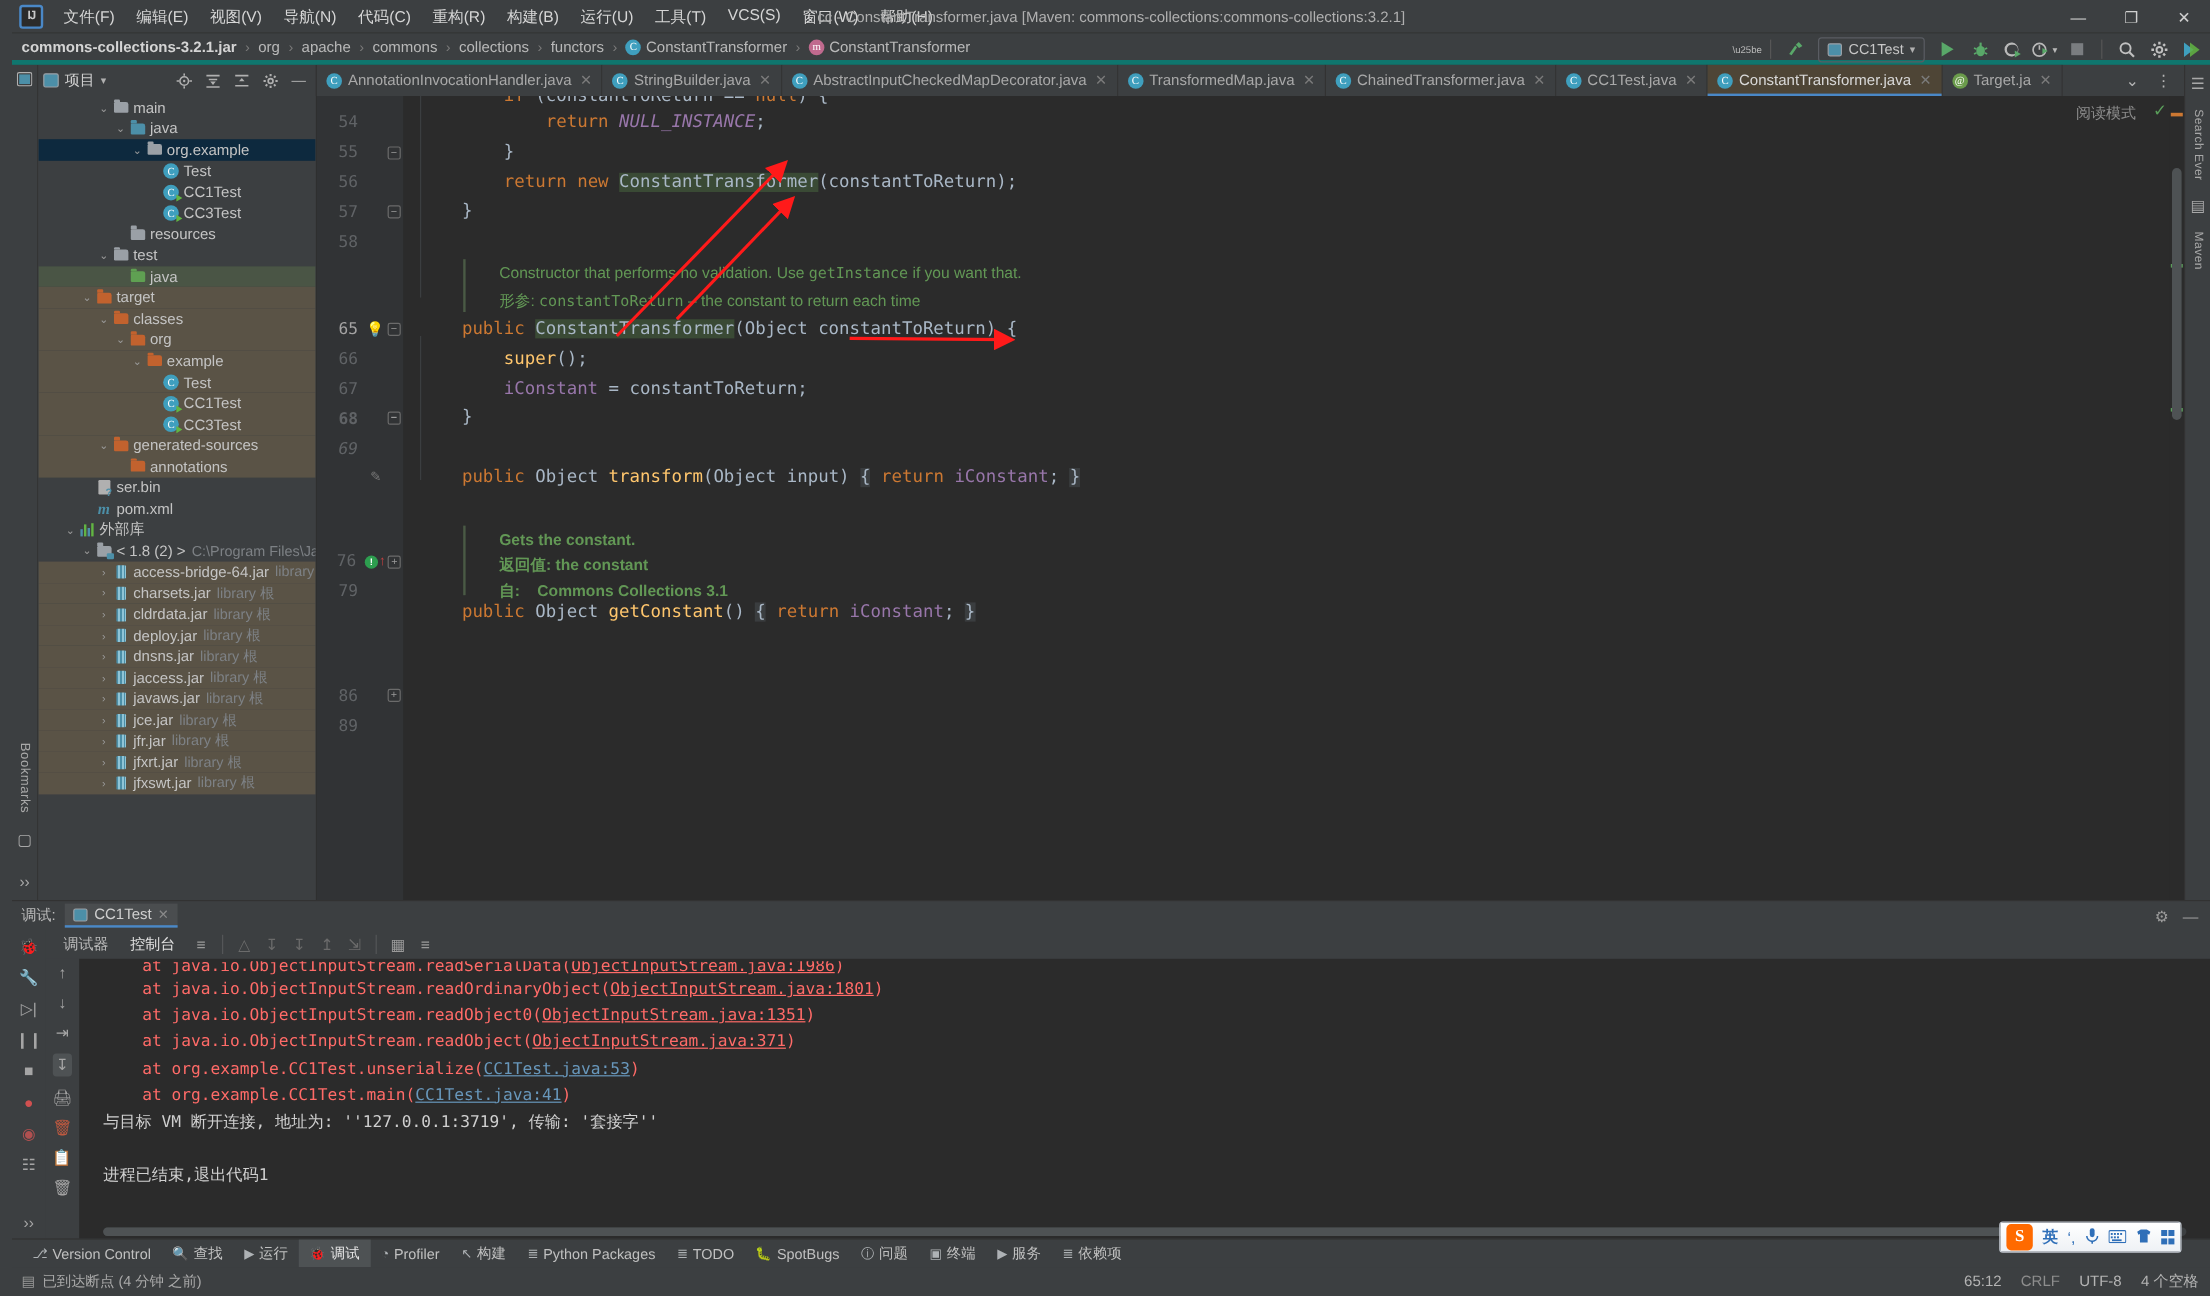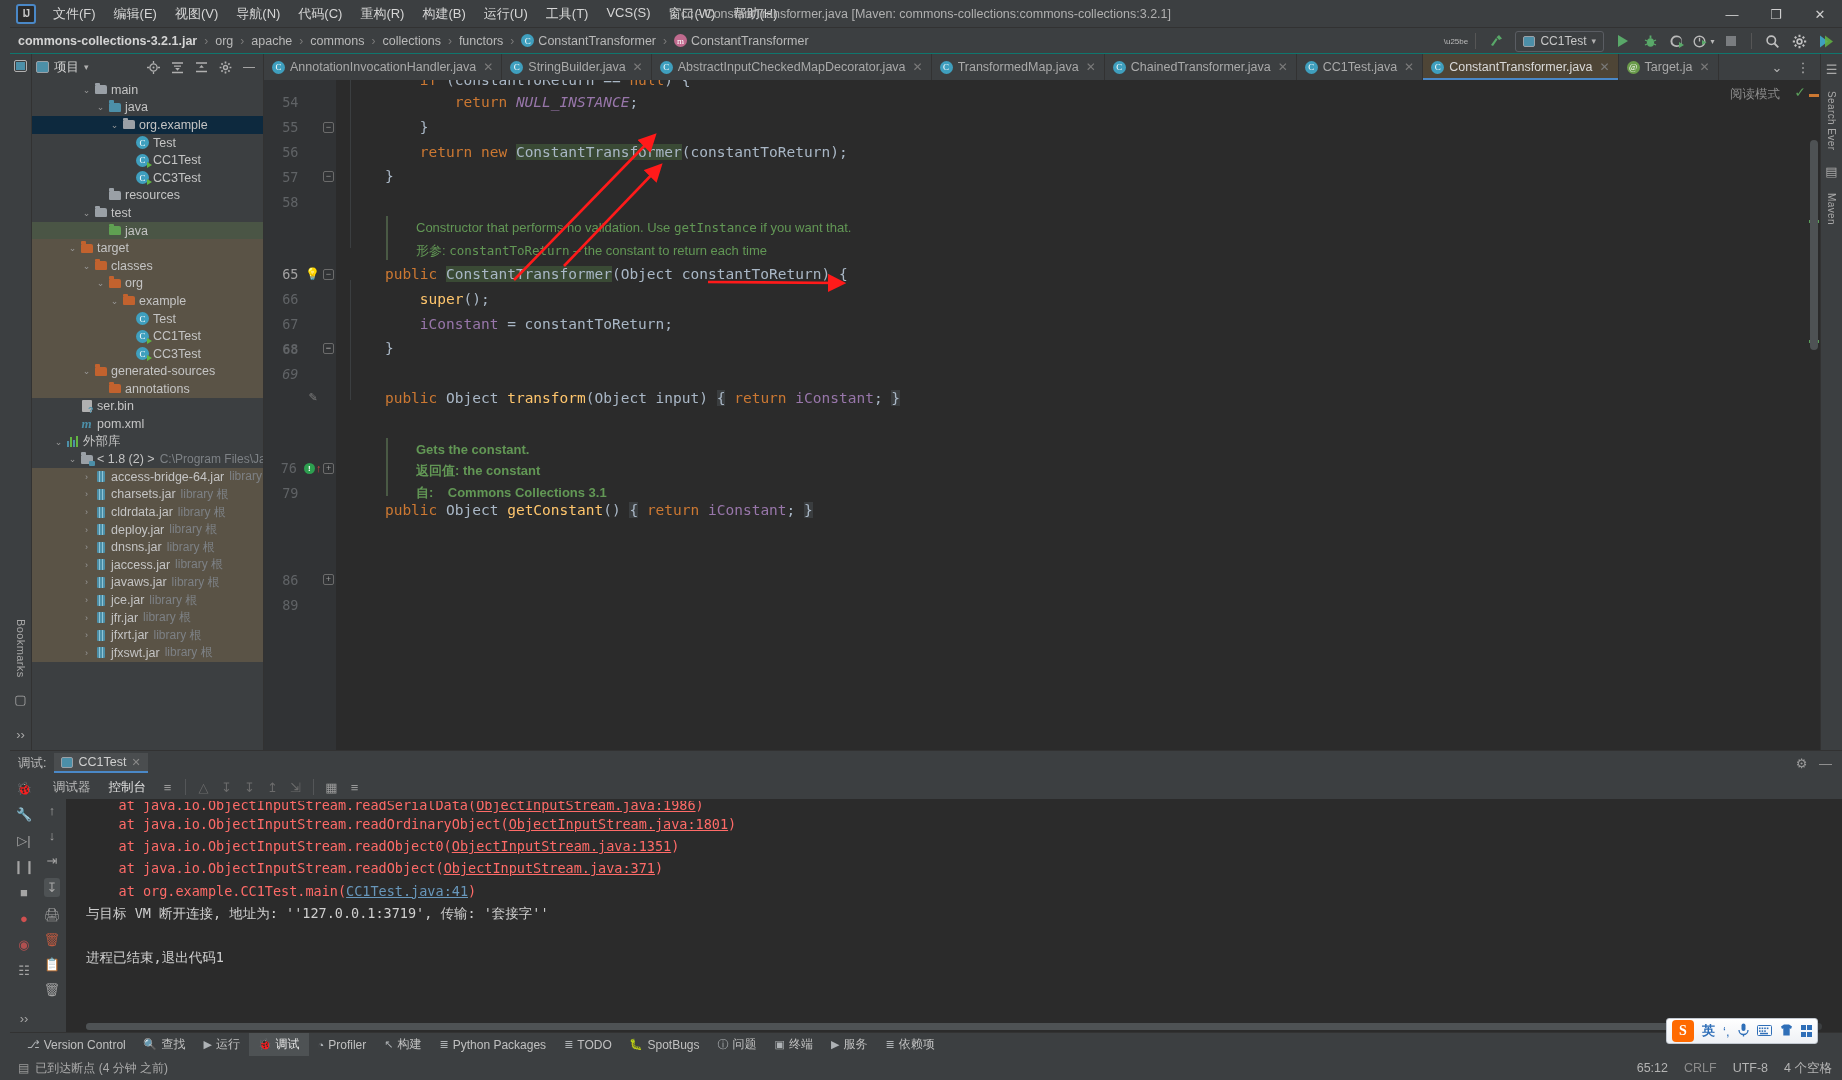--- a/index.html
+++ b/index.html
@@ -28,21 +28,21 @@
   .win-title {
     position:absolute; left:50%; transform: translateX(-50%);
     font-size: 12.5px; color: #b0b0b0; white-space: nowrap;
   }
   .win-ctrl { position:absolute; right:0; top:0; height:28px; display:flex; align-items:center; }
   .win-btn { width: 44px; height: 28px; display:flex; align-items:center; justify-content:center; color:#cfcfcf; font-size:13px; }
 
   
   .navbar {
     height: 26px; background: #3c3f41; display:flex; align-items:center;
-    border-bottom: 1px solid #0f766e; flex:none; padding-left: 6px; position:relative;
+    border-bottom: 4px solid #0f766e; flex:none; padding-left: 6px; position:relative;
   }
   .crumb { display:flex; align-items:center; color:#b9b9b9; font-size:12.5px; white-space:nowrap; padding: 0 2px; }
   .crumb.bold { font-weight: bold; color:#d4d4d4; }
   .crumb-sep { color:#7a7a7a; margin: 0 5px; font-size: 12px; }
   .cls-badge {
     width:13px;height:13px;border-radius:50%;display:inline-flex;align-items:center;justify-content:center;
     font-size:9px;color:#fff;margin-right:4px;flex:none; font-family:"Liberation Serif",serif;
   }
   .cls-c { background:#3f9fbe; }
   .cls-m { background:#c06a8e; }
@@ -971,20 +971,21 @@
             <span class="crail-ico" style="color:#c05a40;">🗑</span>
             <span class="crail-ico">📋</span>
             <span class="crail-ico">🗑</span>
           </div>
           <div class="console">
             <div id="console-lines">
                 <div class="cline" style="height: 12px; line-height: 8px; overflow: hidden;"><span class="cerr">    at java.io.ObjectInputStream.readSerialData(</span><span class="clink">ObjectInputStream.java:1986</span><span class="cerr">)</span></div>
                 <div class="cline"><span class="cerr">    at java.io.ObjectInputStream.readOrdinaryObject(</span><span class="clink">ObjectInputStream.java:1801</span><span class="cerr">)</span></div>
                 <div class="cline"><span class="cerr">    at java.io.ObjectInputStream.readObject0(</span><span class="clink">ObjectInputStream.java:1351</span><span class="cerr">)</span></div>
                 <div class="cline"><span class="cerr">    at java.io.ObjectInputStream.readObject(</span><span class="clink">ObjectInputStream.java:371</span><span class="cerr">)</span></div>
+                <div class="cline"><span class="cerr">    at org.example.CC1Test.unserialize(</span><span class="clink-b">CC1Test.java:53</span><span class="cerr">)</span></div>
                 <div class="cline"><span class="cerr">    at org.example.CC1Test.main(</span><span class="clink-b">CC1Test.java:41</span><span class="cerr">)</span></div>
                 <div class="cline">与目标 VM 断开连接, 地址为: ''127.0.0.1:3719', 传输: '套接字''</div>
                 <div class="cline">&nbsp;</div>
                 <div class="cline">进程已结束,退出代码1</div>
               </div>
             <div class="hscroll">
               <div class="hscroll-thumb"></div>
             </div>
           </div>
         </div>

